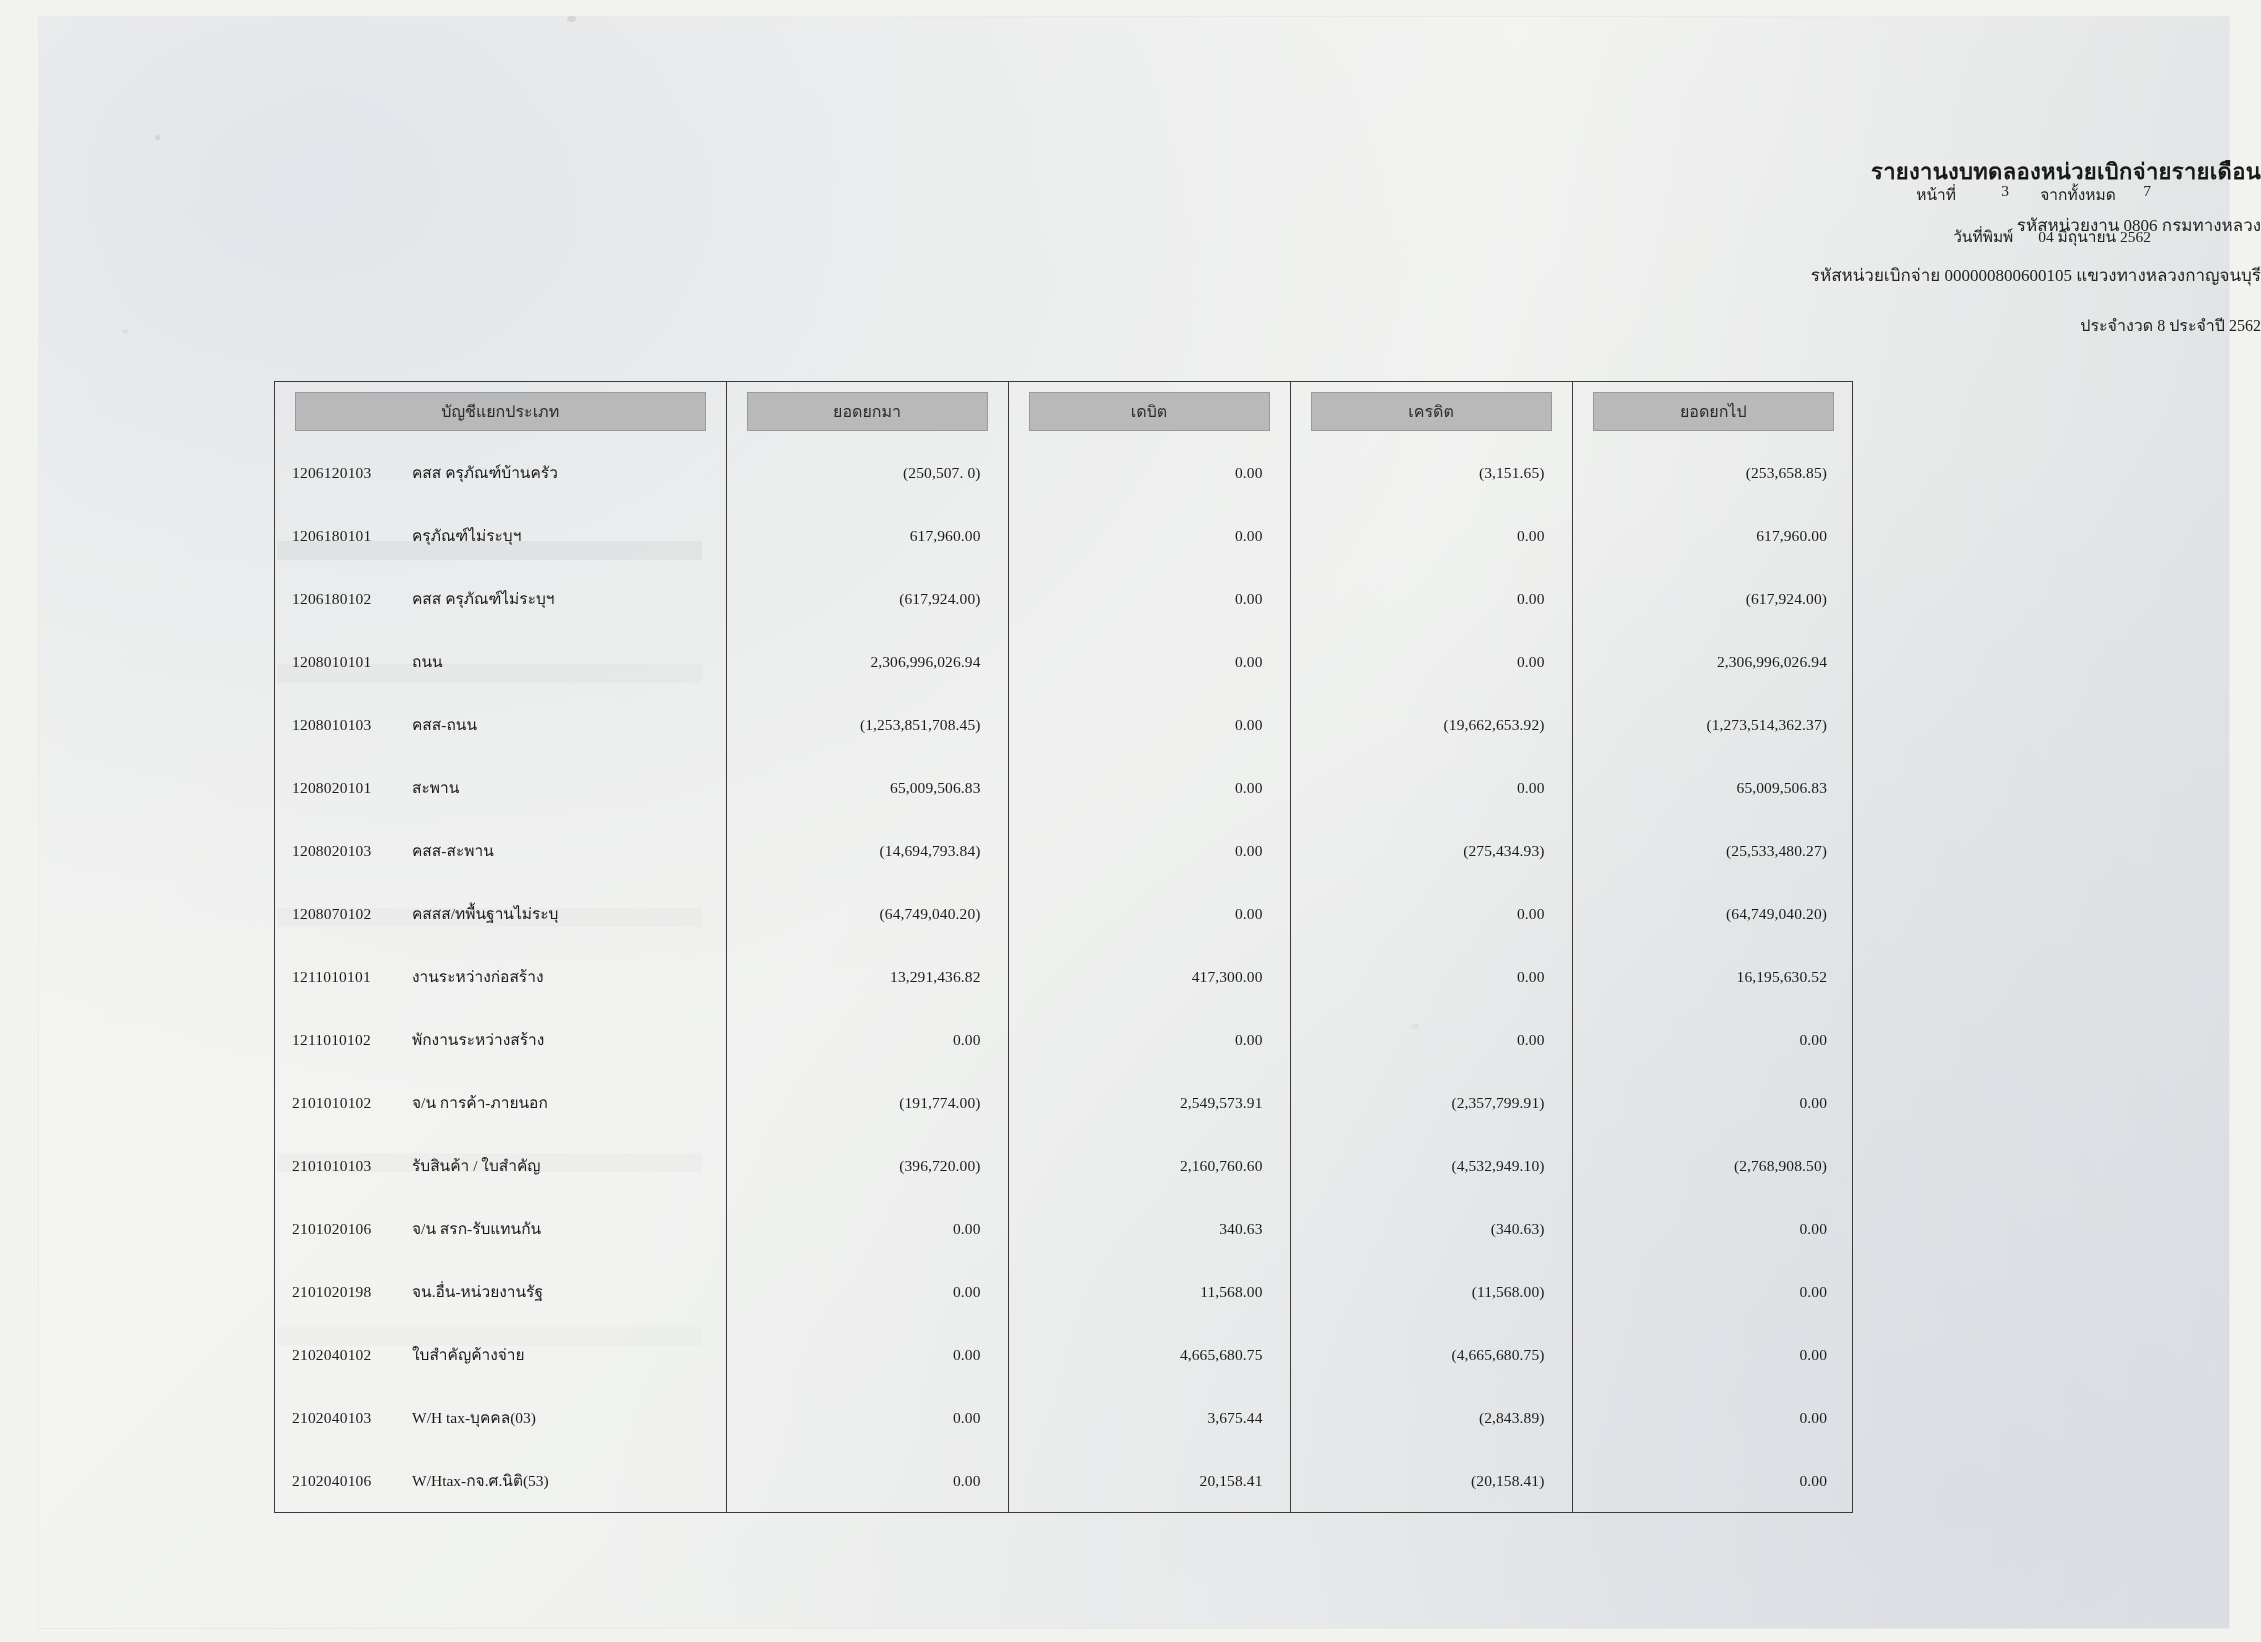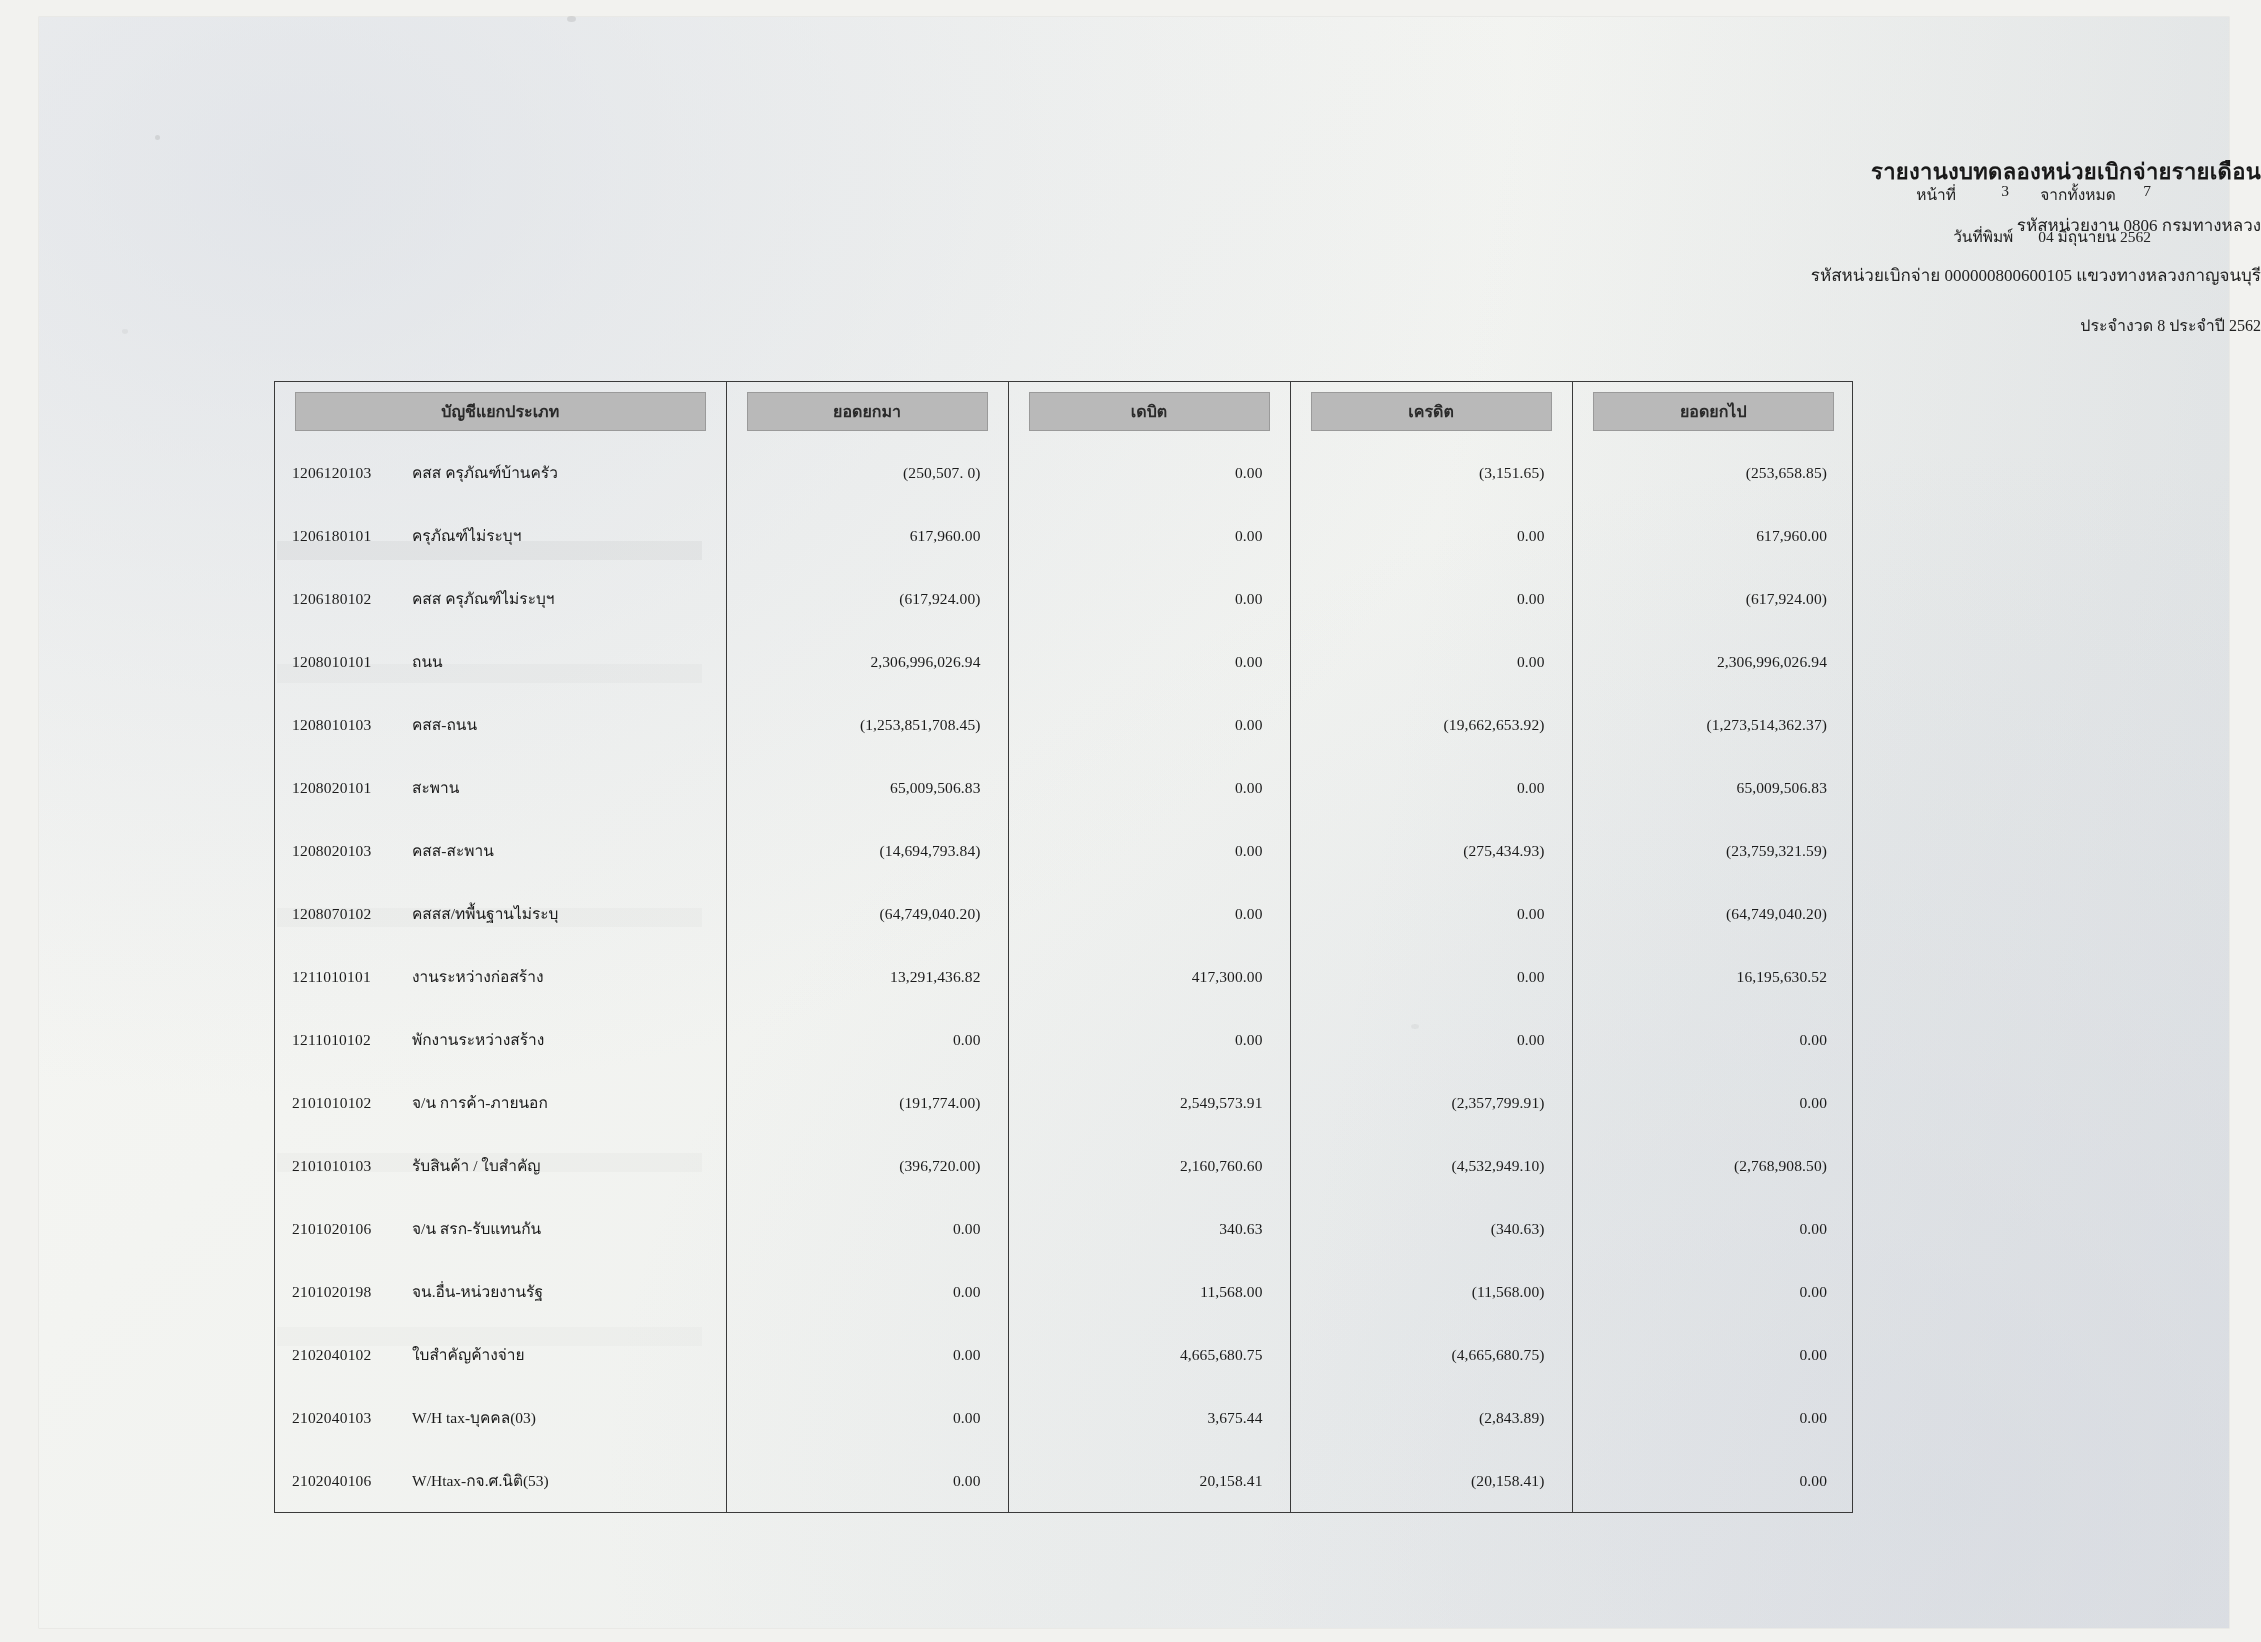--- a/index.html
+++ b/index.html
@@ -117,21 +117,21 @@
   }
   table.ledger th:last-child { border-right: none; }
   .th-box {
     margin: 9px 20px;
     background: #b9b9b9;
     border: 0.6px solid #9a9a9a;
     height: 37px;
     line-height: 37px;
     text-align: center;
     font-size: 16px;
-    font-weight: bold;
+    font-weight: normal;
     color: #2a2a2a;
   }
   table.ledger td {
     border-right: 1.3px solid #3a3a3a;
     font-size: 15.5px;
     height: 61px;
     vertical-align: middle;
   }
   table.ledger td:last-child { border-right: none; }
   .cell-acct {
@@ -267,21 +267,21 @@
             <td class="cell-num">65,009,506.83</td>
             <td class="cell-num">0.00</td>
             <td class="cell-num">0.00</td>
             <td class="cell-num">65,009,506.83</td>
           </tr>
           <tr>
             <td class="cell-acct"><span class="acct-code">1208020103</span><span class="acct-name">คสส-สะพาน</span></td>
             <td class="cell-num">(14,694,793.84)</td>
             <td class="cell-num">0.00</td>
             <td class="cell-num">(275,434.93)</td>
-            <td class="cell-num">(23,759,321.59)</td>
+            <td class="cell-num">(25,533,480.27)</td>
           </tr>
           <tr>
             <td class="cell-acct"><span class="acct-code">1208070102</span><span class="acct-name">คสสส/ทพื้นฐานไม่ระบุ</span></td>
             <td class="cell-num">(64,749,040.20)</td>
             <td class="cell-num">0.00</td>
             <td class="cell-num">0.00</td>
             <td class="cell-num">(64,749,040.20)</td>
           </tr>
           <tr>
             <td class="cell-acct"><span class="acct-code">1211010101</span><span class="acct-name">งานระหว่างก่อสร้าง</span></td>

